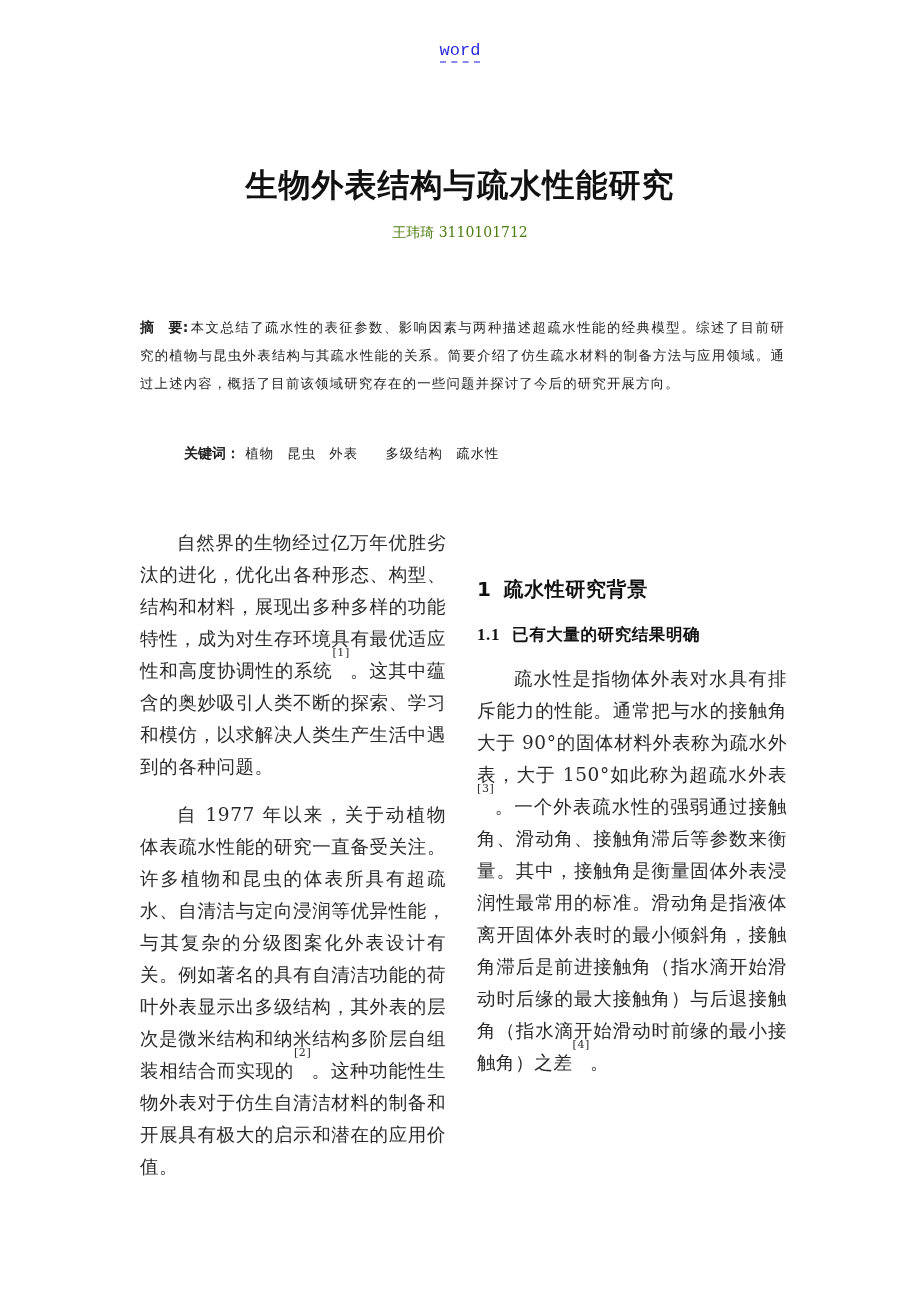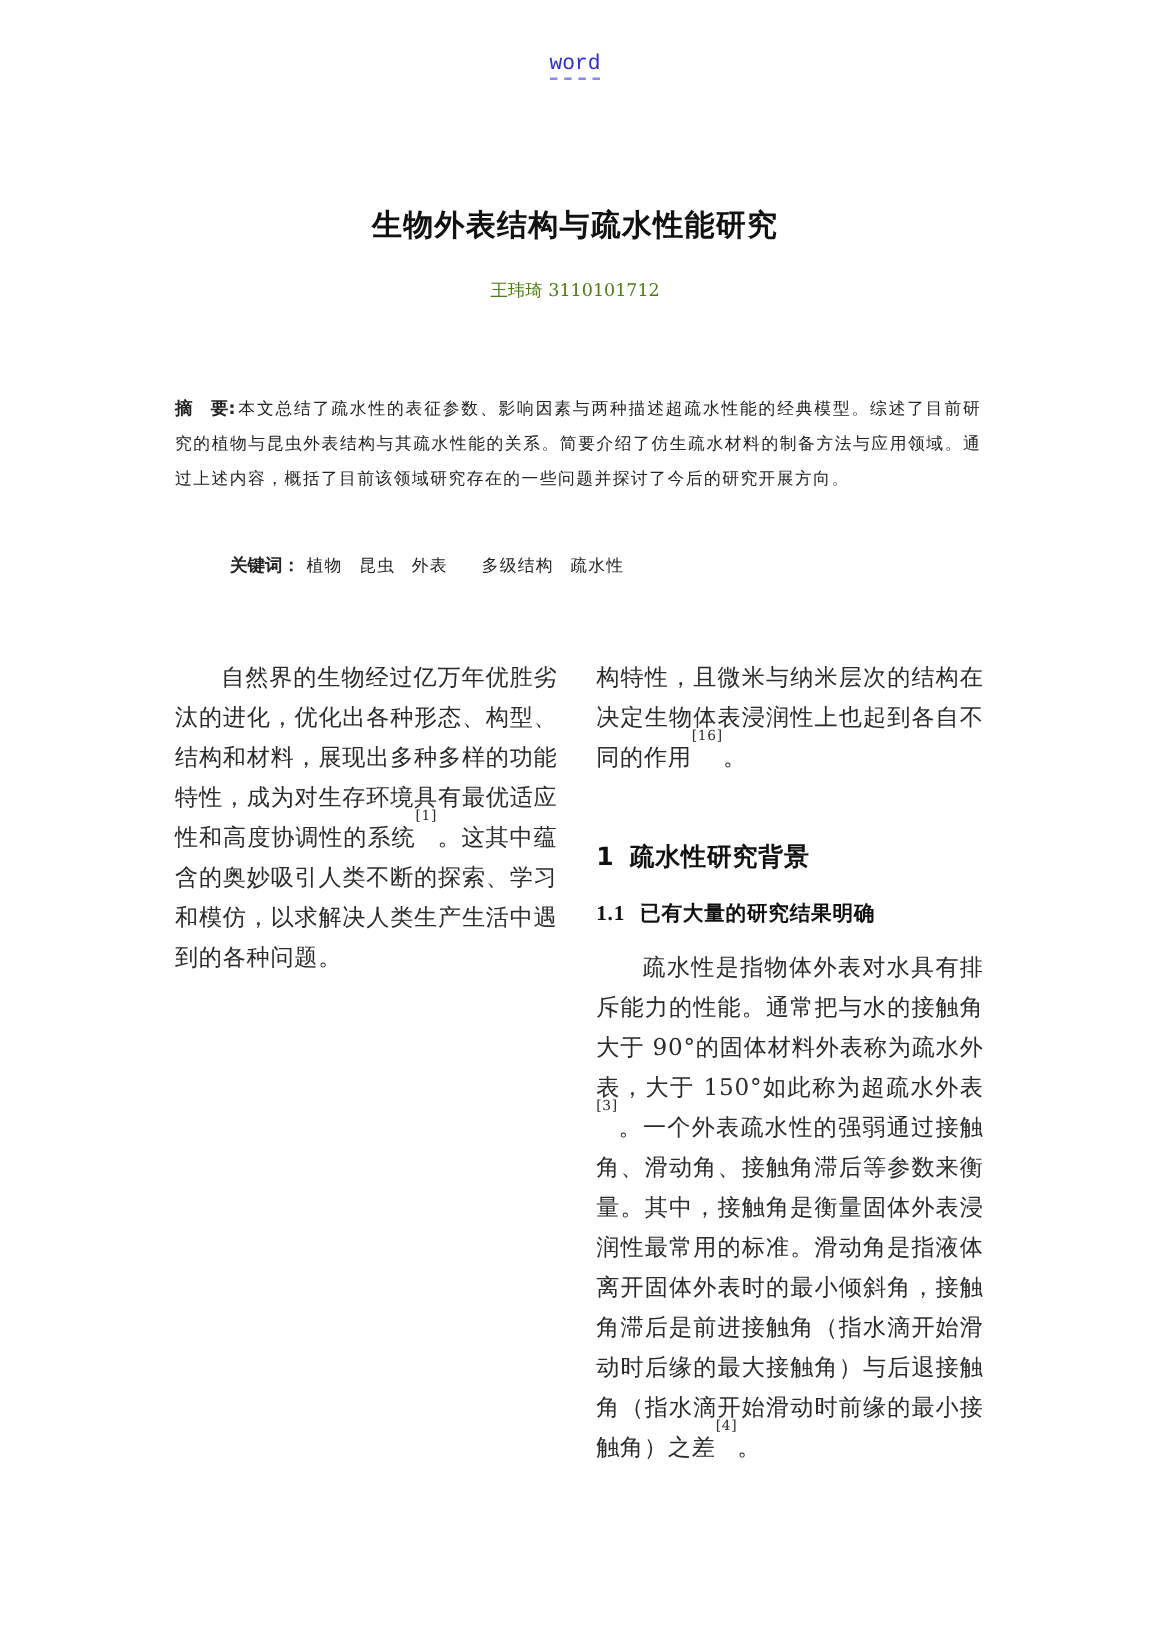--- a/index.html
+++ b/index.html
@@ -1,19 +1,19 @@
 <!DOCTYPE html>
 <html><head>
 <meta charset="utf-8">
 <style>
   html, body { margin:0; padding:0; background:#ffffff; }
   body { width:920px; height:1302px; position:relative; overflow:hidden; color:#1a1a1a; font-family:"DejaVu Serif", serif; }
   .header-link { position:absolute; top:40px; left:0; width:920px; text-align:center; }
   .header-link a { color:#2b2bdc; font-family:"Liberation Mono", monospace; font-size:17px; text-decoration:none; border-bottom:2px dashed #8a8af0; padding-bottom:1px; }
-  .title { position:absolute; top:164px; left:0; width:920px; text-align:center; font-family:"DejaVu Sans", sans-serif; font-weight:bold; font-size:24px; letter-spacing:1px; color:#111; }
+  .title { position:absolute; top:164px; left:0; width:920px; text-align:center; font-family:"DejaVu Sans", sans-serif; font-weight:bold; font-size:32px; letter-spacing:1px; color:#111; }
   .author { position:absolute; top:224px; left:0; width:920px; text-align:center; font-size:14px; color:#4d7c0f; font-family:"DejaVu Serif", serif; }
   .abstract { position:absolute; top:313px; left:140px; width:645px; font-size:13.4px; line-height:28px; color:#222; letter-spacing:1.2px; text-align:justify; }
   .abstract .label { font-family:"DejaVu Sans", sans-serif; font-weight:bold; font-size:14px; margin-right:2px; letter-spacing:0; }
   .keywords { position:absolute; top:441px; left:140px; width:645px; font-size:13.4px; line-height:24px; color:#222; letter-spacing:1px;margin-left:44px; }
   .keywords .label { font-family:"DejaVu Sans", sans-serif; font-weight:bold; font-size:14px; letter-spacing:0; }
   .kw { margin-right:8px; }
   .kw.wide { margin-right:22px; }
   .col { position:absolute; top:527px; font-size:18.5px; line-height:32px; color:#2a2a2a; font-family:"DejaVu Serif", serif; letter-spacing:0.6px; }
   .col-left { left:140px; width:306px; }
   .col-right { left:477px; width:310px; }
@@ -43,23 +43,23 @@
   <span class="label">关键词：</span>
   <span class="kw">植物</span>
   <span class="kw">昆虫</span>
   <span class="kw wide">外表</span>
   <span class="kw">多级结构</span>
   <span class="kw">疏水性</span>
 </div>
 
 <div class="col col-left">
   <p class="para"><span>自然界的生物经过亿万年优胜劣汰的进化，优化出各种形态、构型、结构和材料，展现出多种多样的功能特性，成为对生存环境具有最优适应性和高度协调性的系统</span><sup>[1]</sup><span>。这其中蕴含的奥妙吸引人类不断的探索、学习和模仿，以求解决人类生产生活中遇到的各种问题。</span></p>
+  <p class="para"><span>自 1977 年以来，关于动植物体表疏水性能的研究一直备受关注。许多植物和昆虫的体表所具有超疏水、自清洁与定向浸润等优异性能，与其复杂的分级图案化外表设计有关。例如著名的具有自清洁功能的荷叶外表显示出多级结构，其外表的层次是微米结构和纳米结构多阶层自组装相结合而实现的</span><sup>[2]</sup><span>。这种功能性生物外表对于仿生自清洁材料的制备和开展具有极大的启示和潜在的应用价值。</span></p>
 </div>
 
 <div class="col col-right">
-  <p class="para cont"><span>构特性，且微米与纳米层次的结构在决定生物体表浸润性上也起到各自不同的作用</span><sup>[16]</sup><span>。</span></p>
 
   <div class="h1"><span class="num">1</span><span>疏水性研究背景</span></div>
 
   <div class="h2"><span class="num">1.1</span><span>已有大量的研究结果明确</span></div>
 
   <p class="para"><span>疏水性是指物体外表对水具有排斥能力的性能。通常把与水的接触角大于 90°的固体材料外表称为疏水外表，大于 150°如此称为超疏水外表</span><sup>[3]</sup><span>。一个外表疏水性的强弱通过接触角、滑动角、接触角滞后等参数来衡量。其中，接触角是衡量固体外表浸润性最常用的标准。滑动角是指液体离开固体外表时的最小倾斜角，接触角滞后是前进接触角（指水滴开始滑动时后缘的最大接触角）与后退接触角（指水滴开始滑动时前缘的最小接触角）之差</span><sup>[4]</sup><span>。</span></p>
 </div>
 
 </body></html>

